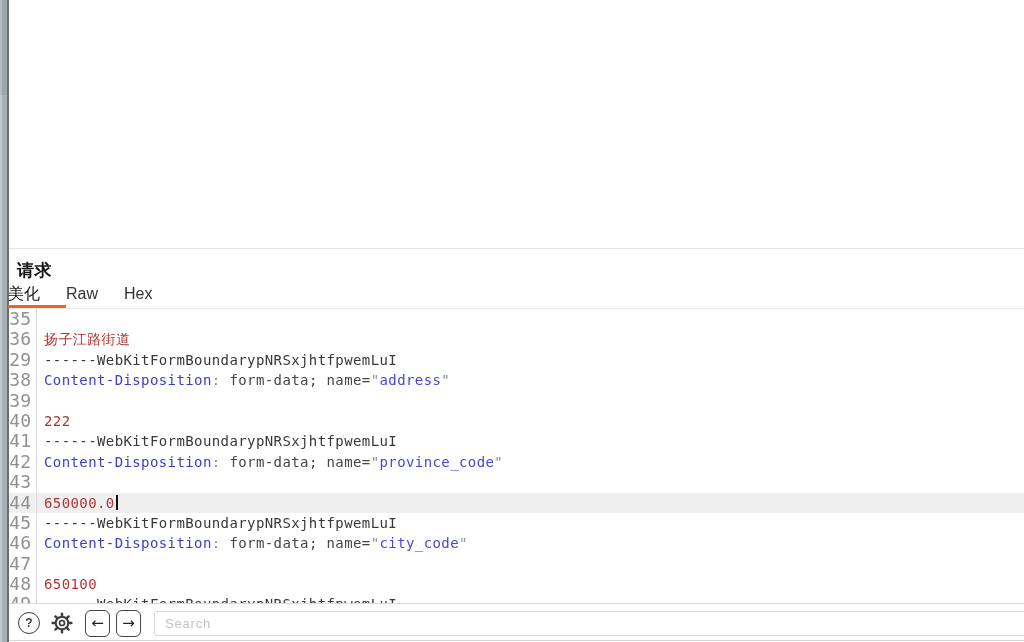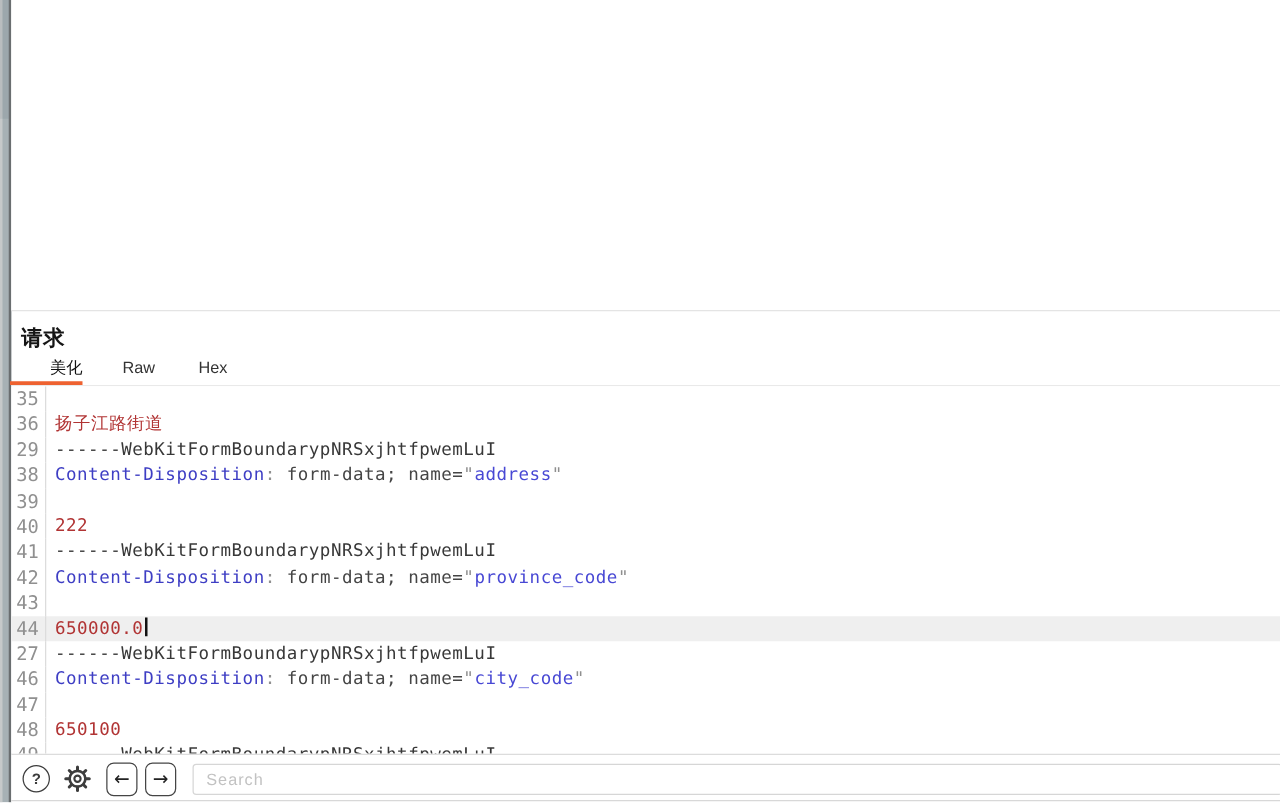--- a/index.html
+++ b/index.html
@@ -12,31 +12,31 @@
   .left-strip .upper{position:absolute;left:0;top:0;width:100%;height:95px;background:rgba(20,40,50,0.07);}
   .left-strip .dark{position:absolute;right:0;top:0;width:2px;height:100%;background:#6a6e70;}
 
   
   .top-pane{position:absolute;left:9px;top:0;width:1015px;height:248px;background:#fff;}
   .divider{position:absolute;left:9px;top:248px;width:1015px;height:1px;background:#e4e4e4;}
 
   
   .panel-title{position:absolute;left:17px;top:259px;font-size:17px;font-weight:bold;color:#151515;letter-spacing:0.5px;}
   .tab-bar{position:absolute;left:8px;top:284px;height:24px;display:flex;}
-  .tab{width:58px;height:24px;line-height:20px;text-align:right;font-size:13px;color:#333;position:relative;cursor:pointer;}
+  .tab{width:58px;height:24px;line-height:20px;text-align:left;font-size:16px;color:#333;position:relative;cursor:pointer;}
   .tab.active{color:#111;}
   .tab.active::after{content:"";position:absolute;left:0;right:0;bottom:0;height:3px;background:var(--accent,#ee6230);}
   .tabbar-border{position:absolute;left:9px;top:308px;width:1015px;height:1px;background:#e9e9e9;}
 
   
   .editor{position:absolute;left:9px;top:309px;width:1015px;height:294px;overflow:hidden;background:#fff;
           font-family:"DejaVu Sans Mono",monospace;font-size:14px;letter-spacing:0.4px;cursor:text;}
   .row{display:flex;height:20.4px;line-height:20.4px;}
   .row.active{background:#efefef;}
-  .ln{flex:0 0 22px;min-width:22px;text-align:right;padding-right:5px;color:#909090;font-size:15px;
+  .ln{flex:0 0 22px;min-width:22px;text-align:right;padding-right:5px;color:#909090;font-size:18px;
       border-right:1px solid #dcdcdc;letter-spacing:0;}
   .code{padding-left:7px;white-space:pre;}
   .c-red{color:var(--red,#b13434);}
   .c-bound{color:#383838;}
   .c-key{color:var(--key,#3e3ec4);font-weight:normal;}
   .c-val{color:var(--val,#4848d4);font-weight:normal;}
   .c-punc{color:#8f8f8f;}
   .c-plain{color:#454545;}
   .caret{display:inline-block;width:2px;height:15px;background:#111;vertical-align:-2px;margin-left:1px;}
 
@@ -112,21 +112,21 @@
       </div>
       <div class="row">
         <span class="ln">43</span>
         <span class="code"></span>
       </div>
       <div class="row active">
         <span class="ln">44</span>
         <span class="code"><span class="c-red">650000.0</span><span class="caret"></span></span>
       </div>
       <div class="row">
-        <span class="ln">27</span>
+        <span class="ln">45</span>
         <span class="code"><span class="c-bound">------WebKitFormBoundarypNRSxjhtfpwemLuI</span></span>
       </div>
       <div class="row">
         <span class="ln">46</span>
         <span class="code"><span class="c-key">Content-Disposition</span><span class="c-punc">:</span><span class="c-plain"> form-data; name=</span><span class="c-punc">"</span><span class="c-val">city_code</span><span class="c-punc">"</span></span>
       </div>
       <div class="row">
         <span class="ln">47</span>
         <span class="code"></span>
       </div>

